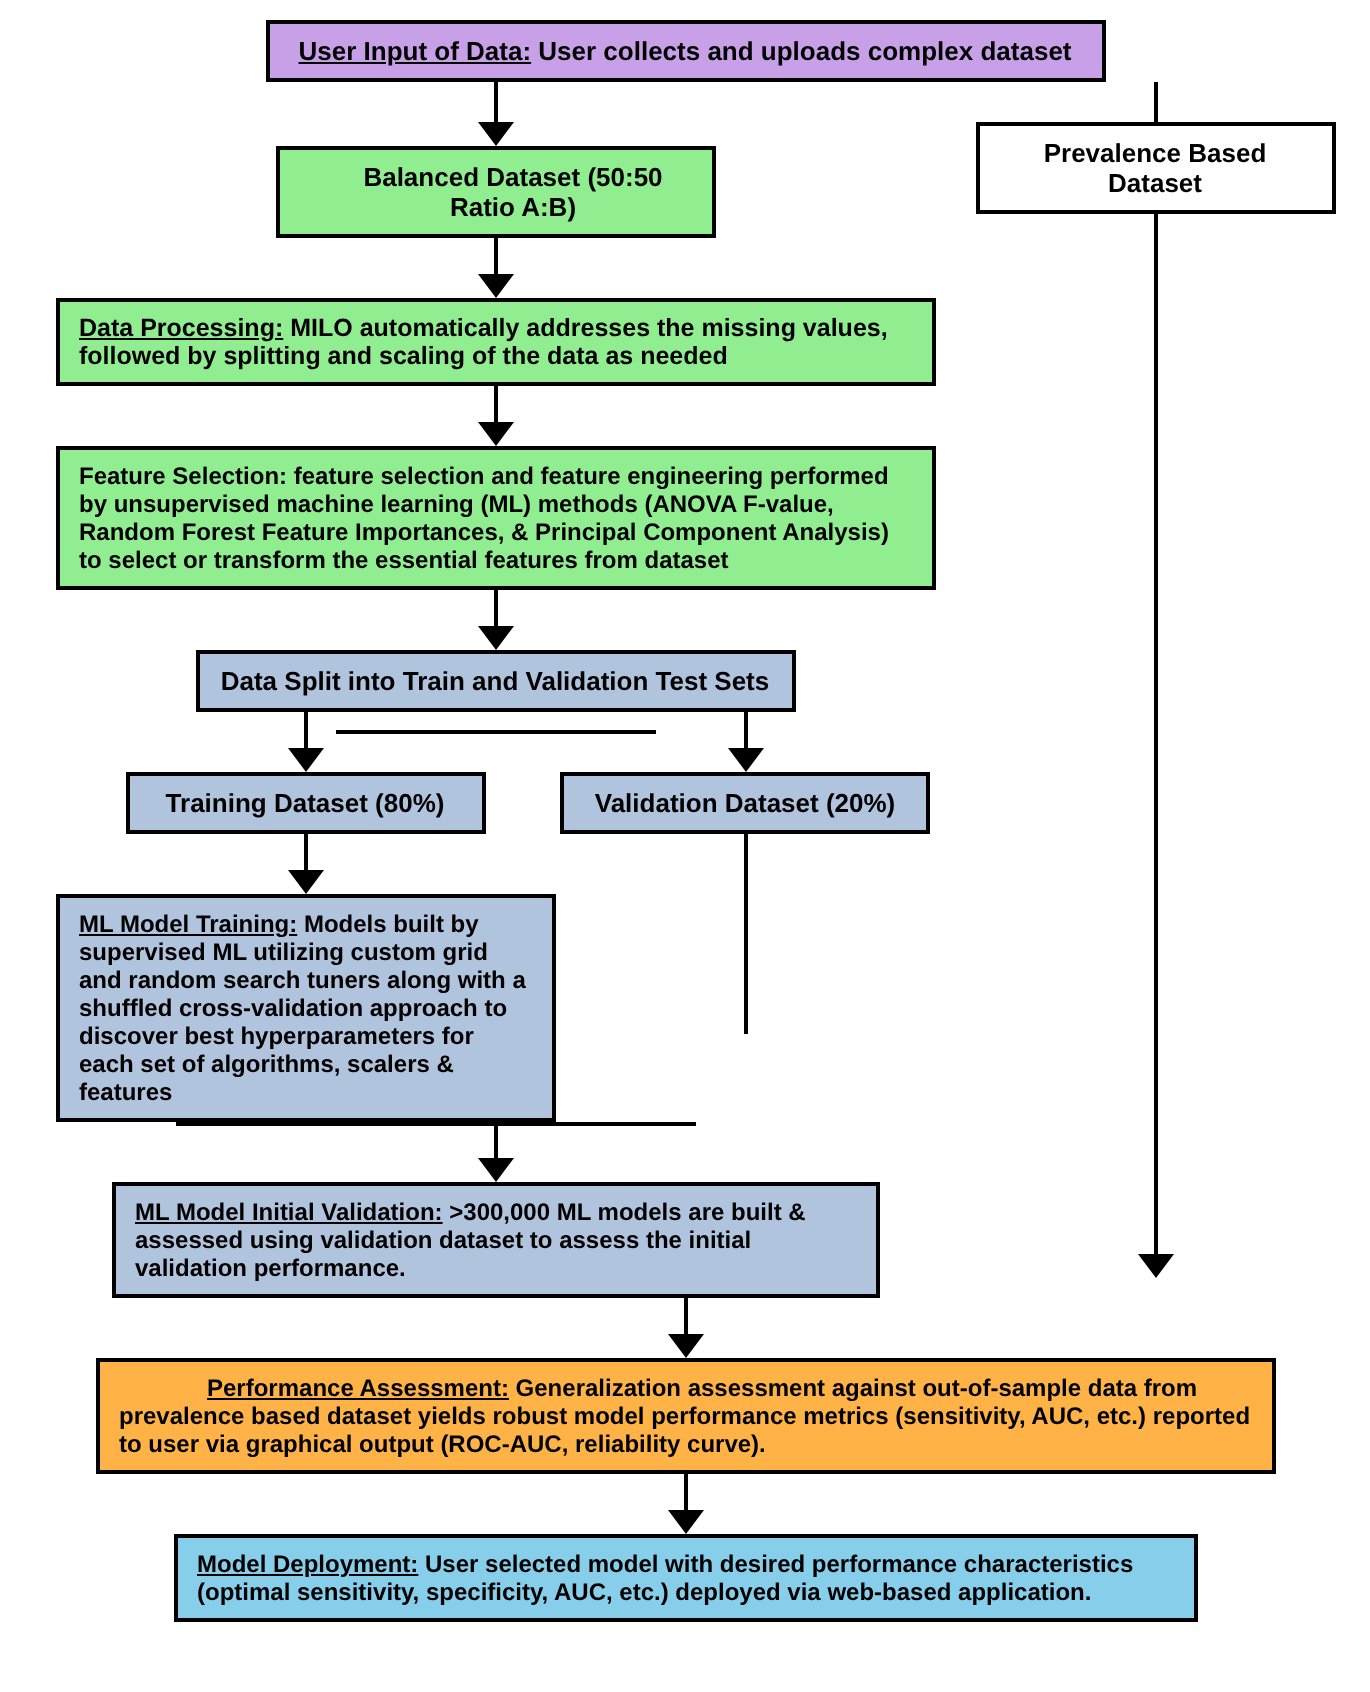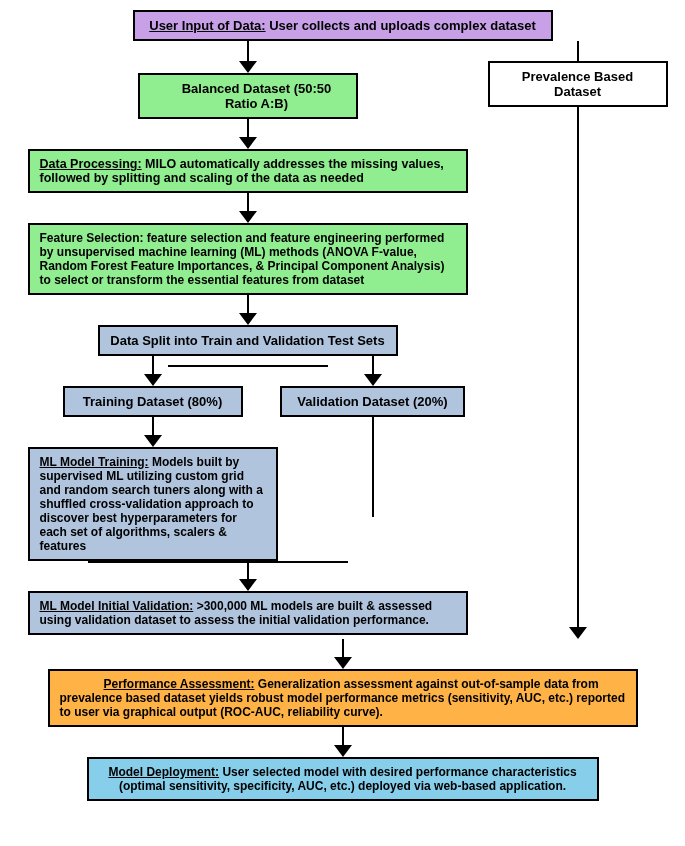--- a/index.html
+++ b/index.html
@@ -206,21 +206,21 @@
       </div>
 
       <div style="width:440px;display:flex;flex-direction:column;align-items:flex-start;position:relative;">
 
         <div style="position:absolute;top:0;left:60px;width:260px;height:2px;background:#000;"></div>
 
         <div style="display:flex;flex-direction:column;align-items:center;width:100%;margin-top:0;">
           <div class="v-line" style="height:18px;"></div>
           <div class="arrow-head-down"></div>
 
-          <div class="box box-ml-initial" style="width:440px;">
+          <div class="box box-ml-initial" style="width:384px;">
             <span style="text-decoration:underline;font-weight:bold;">ML Model Initial Validation:</span><span> &gt;300,000 ML models are built &amp; assessed using validation dataset to assess the initial validation performance.</span>
           </div>
         </div>
       </div>
 
     </div>
 
     <div style="width:190px;display:flex;flex-direction:column;align-items:center;margin-left:0;">
 
       <div class="v-line" style="height:20px;"></div>
@@ -241,18 +241,18 @@
       <div class="v-line" style="height:18px;"></div>
       <div class="arrow-head-down"></div>
     </div>
     <div class="box box-performance" style="margin-top:0;width:590px;">
       <span style="text-decoration:underline;font-weight:bold;padding-left:44px;">Performance Assessment:</span><span> Generalization assessment against out-of-sample data from prevalence based dataset yields robust model performance metrics  (sensitivity, AUC, etc.) reported to user via graphical output (ROC-AUC, reliability curve).</span>
     </div>
 
     <div class="v-line" style="height:18px;"></div>
     <div class="arrow-head-down"></div>
 
-    <div class="box box-deployment" style="margin-top:0;width:512px;text-align:center;">
+    <div class="box box-deployment" style="margin-top:0;width:512px;">
       <span style="text-decoration:underline;font-weight:bold;">Model Deployment:</span><span> User selected model with desired performance characteristics (optimal sensitivity, specificity, AUC, etc.) deployed via web-based application.</span>
     </div>
   </div>
 
 </div>
 
 </body></html>

